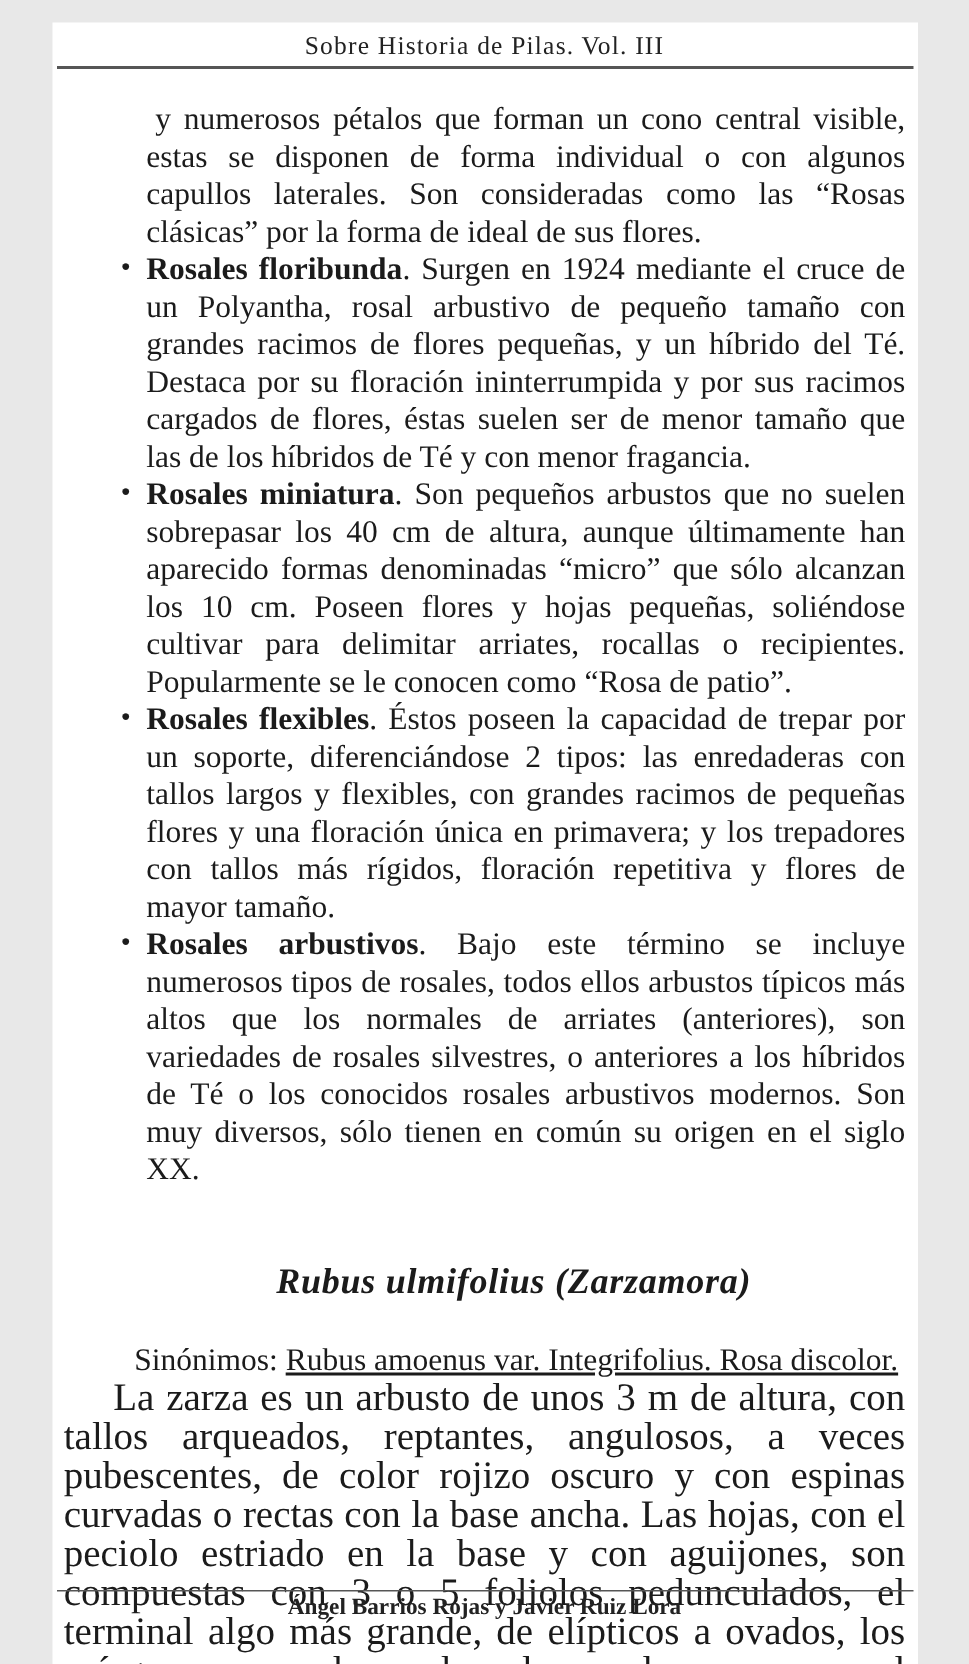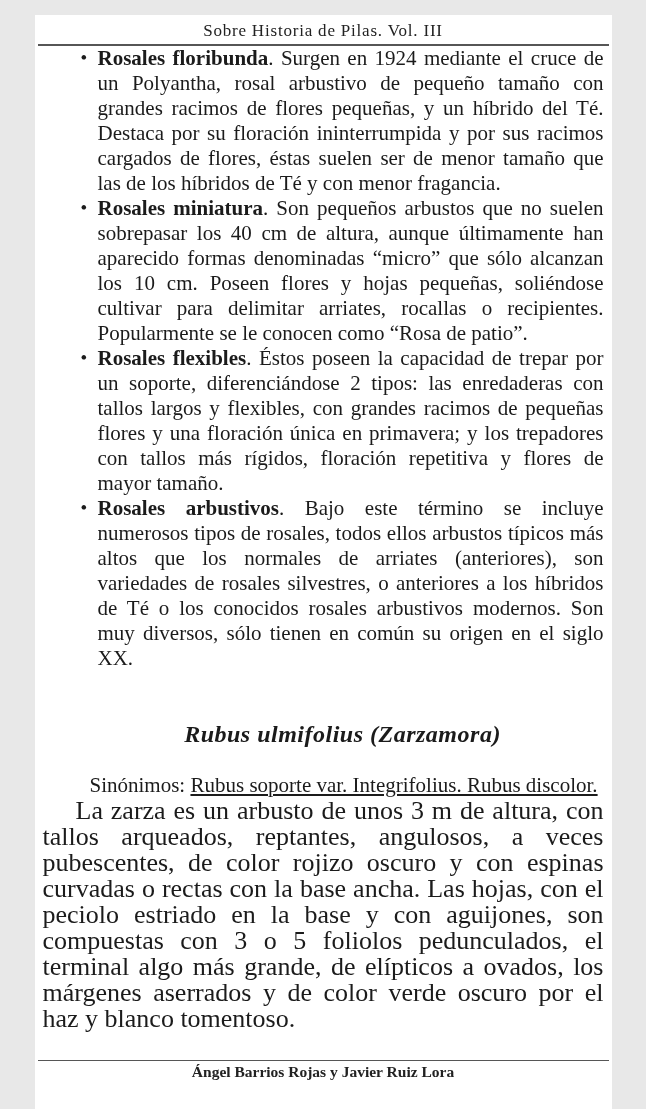--- a/index.html
+++ b/index.html
@@ -107,39 +107,40 @@
   }
 </style>
 </head>
 <body>
 
 <div class="page">
 
   <div class="running-header">Sobre Historia de Pilas. Vol. III</div>
   <hr class="rule">
 
+  <p class="body-text intro-paragraph">y numerosos pétalos que forman un cono central visible, estas se disponen de forma individual o con algunos capullos laterales. Son consideradas como las “Rosas clásicas” por la forma de ideal de sus flores.</p>
 
   <ul class="rose-list body-text">
     <li>
       <span class="bullet-glyph">•</span><span class="bullet-term">Rosales floribunda</span><span>. Surgen en 1924 mediante el cruce de un Polyantha, rosal arbustivo de pequeño tamaño con grandes racimos de flores pequeñas, y un híbrido del Té. Destaca por su floración ininterrumpida y por sus racimos cargados de flores, éstas suelen ser de menor tamaño que las de los híbridos de Té y con menor fragancia.</span>
     </li>
     <li>
       <span class="bullet-glyph">•</span><span class="bullet-term">Rosales miniatura</span><span>. Son pequeños arbustos que no suelen sobrepasar los 40 cm de altura, aunque últimamente han aparecido formas denominadas “micro” que sólo alcanzan los 10 cm. Poseen flores y hojas pequeñas, soliéndose cultivar para delimitar arriates, rocallas o recipientes. Popularmente se le conocen como “Rosa de patio”.</span>
     </li>
     <li>
       <span class="bullet-glyph">•</span><span class="bullet-term">Rosales flexibles</span><span>. Éstos poseen la capacidad de trepar por un soporte, diferenciándose 2 tipos: las enredaderas con tallos largos y flexibles, con grandes racimos de pequeñas flores y una floración única en primavera; y los trepadores con tallos más rígidos, floración repetitiva y flores de mayor tamaño.</span>
     </li>
     <li>
       <span class="bullet-glyph">•</span><span class="bullet-term">Rosales arbustivos</span><span>. Bajo este término se incluye numerosos tipos de rosales, todos ellos arbustos típicos más altos que los normales de arriates (anteriores), son variedades de rosales silvestres, o anteriores a los híbridos de Té o los conocidos rosales arbustivos modernos. Son muy diversos, sólo tienen en común su origen en el siglo XX.</span>
     </li>
   </ul>
 
   <h2 class="section-heading">Rubus ulmifolius (Zarzamora)</h2>
 
-  <p class="synonyms-line"><span>Sinónimos: </span><span class="synonyms-value">Rubus soporte var. Integrifolius. Rubus discolor.</span></p>
+  <p class="synonyms-line"><span>Sinónimos: </span><span class="synonyms-value">Rubus amoenus var. Integrifolius. Rosa discolor.</span></p>
 
   <p class="full-paragraph">La zarza es un arbusto de unos 3 m de altura, con tallos arqueados, reptantes, angulosos, a veces pubescentes, de color rojizo oscuro y con espinas curvadas o rectas con la base ancha. Las hojas, con el peciolo estriado en la base y con aguijones, son compuestas con 3 o 5 foliolos pedunculados, el terminal algo más grande, de elípticos a ovados, los márgenes aserrados y de color verde oscuro por el haz y blanco tomentoso.</p>
 
   <div class="footer">
     <hr class="rule">
     <div class="footer-authors">Ángel Barrios Rojas y Javier Ruiz Lora</div>
   </div>
 
 </div>
 

